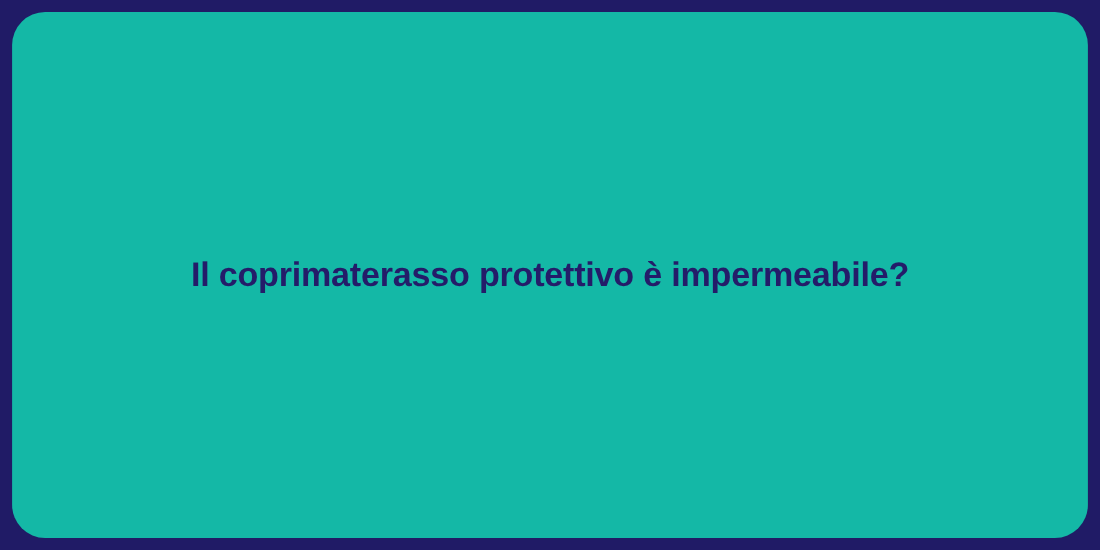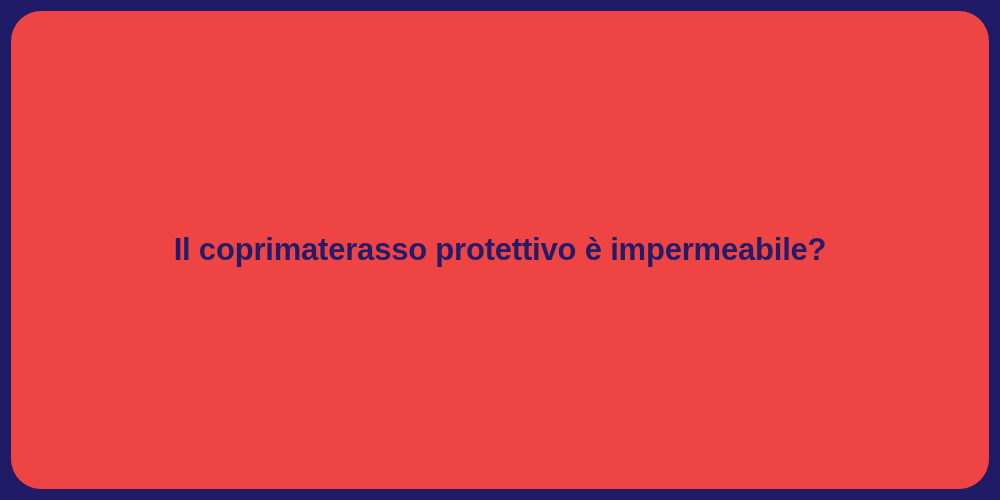--- a/index.html
+++ b/index.html
@@ -22,21 +22,21 @@
     height: 500px;
     background: #201b66;
     padding: 11px;
   }
 
   .card {
     position: relative;
     box-sizing: border-box;
     width: 100%;
     height: 100%;
-    background: #ef4444;
+    background: #14b8a6;
     border-radius: 30px;
     display: flex;
     align-items: center;
     justify-content: center;
     overflow: hidden;
   }
 
   .card-body {
     width: 100%;
     display: flex;

